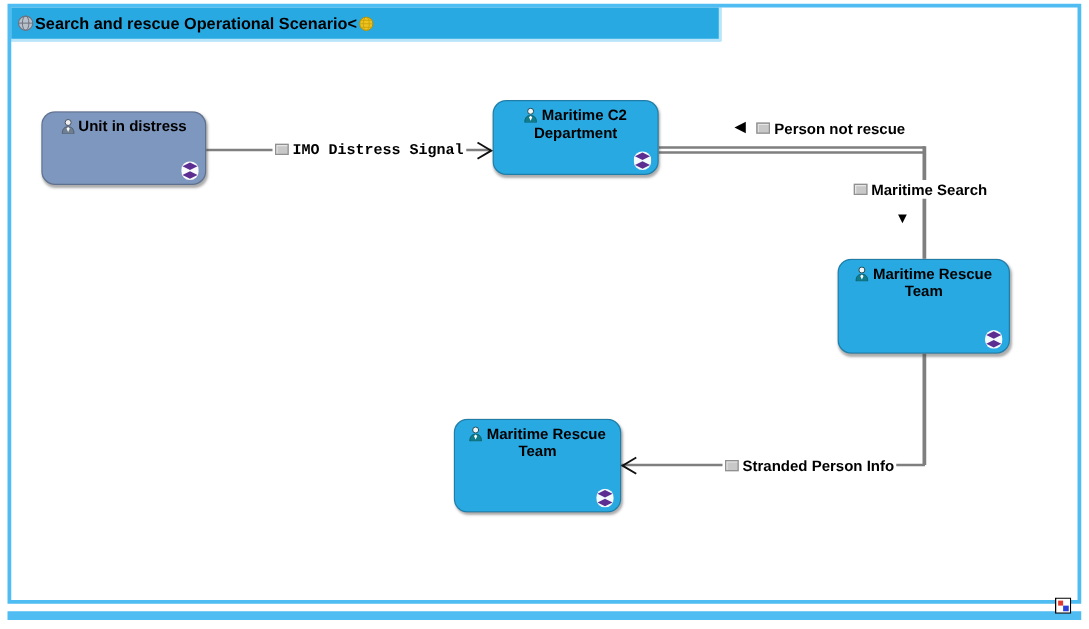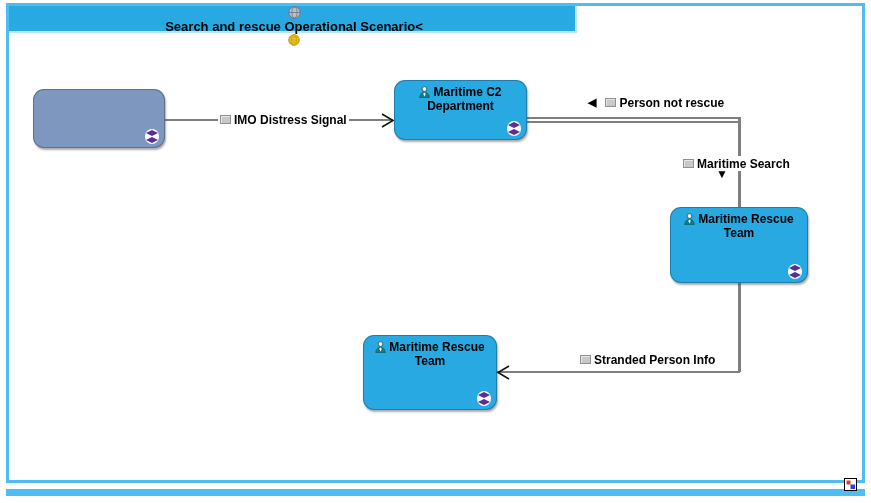--- a/index.html
+++ b/index.html
@@ -11,21 +11,21 @@
     position:absolute;left:6px;top:3px;width:853px;height:474px;
     border:3px solid #4FBCF2;background:transparent;
   }
   .frame-bottom-bar{
     position:absolute;left:6px;top:489px;width:859px;height:7px;background:#4FBCF2;
   }
   .titlebar{
     position:absolute;left:9px;top:6px;width:568px;height:27px;
     background:#29A9E2;border-right:2px solid #B9E5FB;border-bottom:2px solid #B9E5FB;
     display:flex;align-items:center;padding-left:4px;box-sizing:border-box;
-    font-size:13px;font-weight:bold;white-space:nowrap;z-index:6;flex-direction:column;
+    font-size:13px;font-weight:bold;white-space:nowrap;z-index:6;
   }
   .titlebar .ticon{display:inline-flex;margin:0 1px;}
   .node{
     position:absolute;border-radius:11px;border:1px solid rgba(0,0,0,0.25);
     box-shadow:1px 2px 2px rgba(70,70,70,0.45);box-sizing:border-box;z-index:3;
   }
   .node-label{
     padding:4px 4px 0 4px;text-align:center;font-weight:bold;font-size:12px;line-height:14px;
   }
   .node-label svg{vertical-align:-2px;margin-right:3px;}
@@ -85,43 +85,50 @@
     <svg width="15" height="17">
         <path d="M2,2 L13,8.5 L2,15" fill="none" stroke="#111" stroke-width="1.5"></path>
       </svg>
   </span>
   <span class="arrowhead" style="left:496px;top:364px;">
     <svg width="15" height="17">
         <path d="M13,2 L2,8.5 L13,15" fill="none" stroke="#111" stroke-width="1.5"></path>
       </svg>
   </span>
 
-  <div class="edge-label white-bg" style="left:218px;top:112px;">
+  <div class="edge-label white-bg" style="left:218px;top:112px;font-family:Liberation Mono, monospace;">
     <span class="ei-icon"></span>
     <span>IMO Distress Signal</span>
   </div>
 
   <div class="edge-label" style="left:588px;top:95px;">
     <span class="dir-glyph gap">◀</span>
     <span class="ei-icon"></span>
     <span>Person not rescue</span>
   </div>
 
-  <div class="edge-label white-bg" style="left:681px;top:156px;">
+  <div class="edge-label white-bg" style="left:681px;top:144px;">
     <span class="ei-icon"></span>
     <span>Maritime Search</span>
   </div>
   <div class="down-glyph" style="left:716px;top:168px;">▼</div>
 
-  <div class="edge-label white-bg" style="left:578px;top:352px;justify-content:flex-end;">
+  <div class="edge-label white-bg" style="left:578px;top:365px;justify-content:flex-end;">
     <span class="ei-icon"></span>
     <span>Stranded Person Info</span>
   </div>
 
   <div class="node" style="left: 33px; top: 89px; width: 132px; height: 59px; background-color: rgb(126, 151, 190);">
+    <div class="node-label">
+      <svg width="11" height="12" viewBox="0 0 11 12">
+        <circle cx="5.5" cy="3" r="2.4" fill="#EDEFF2" stroke="#4A515C" stroke-width="0.8"></circle>
+        <path d="M0.8,12 C0.8,7.6 3,6.4 5.5,6.4 C8,6.4 10.2,7.6 10.2,12 Z" fill="#6E7F92" stroke="#4A515C" stroke-width="0.6"></path>
+        <path d="M5.5,6.6 L4.2,7.8 L5.5,10.6 L6.8,7.8 Z" fill="#FFFFFF"></path>
+      </svg><span>Unit in distress</span>
+    </div>
     <span class="role-icon">
       <svg width="14" height="15" viewBox="0 0 14 15">
         <rect x="0" y="0" width="14" height="15" rx="7" fill="#FFFFFF" opacity="0.95"></rect>
         <polygon points="7,1 13,4 7,7 1,4" fill="#5C2E91"></polygon>
         <polygon points="7,8 13,11 7,14 1,11" fill="#5C2E91"></polygon>
       </svg>
     </span>
   </div>
 
   <div class="node" style="left: 394px; top: 80px; width: 133px; height: 60px; background-color: rgb(41, 169, 226);">

